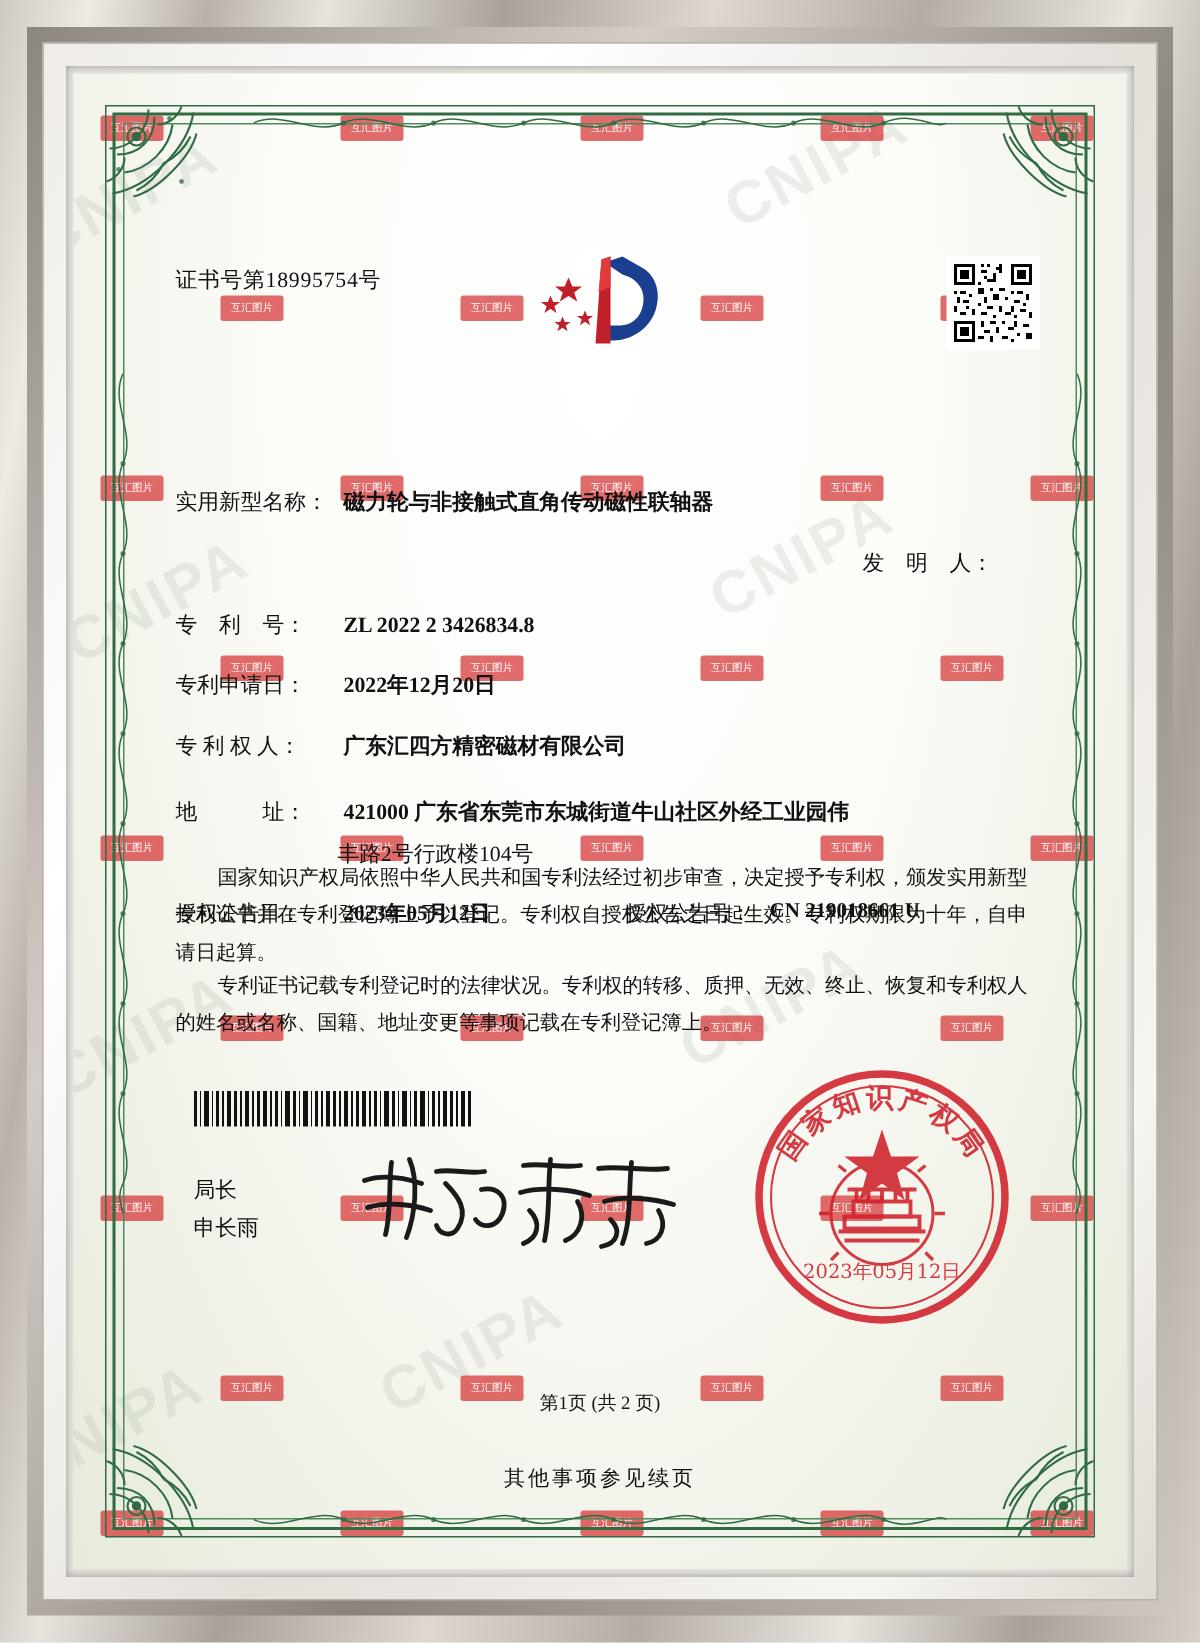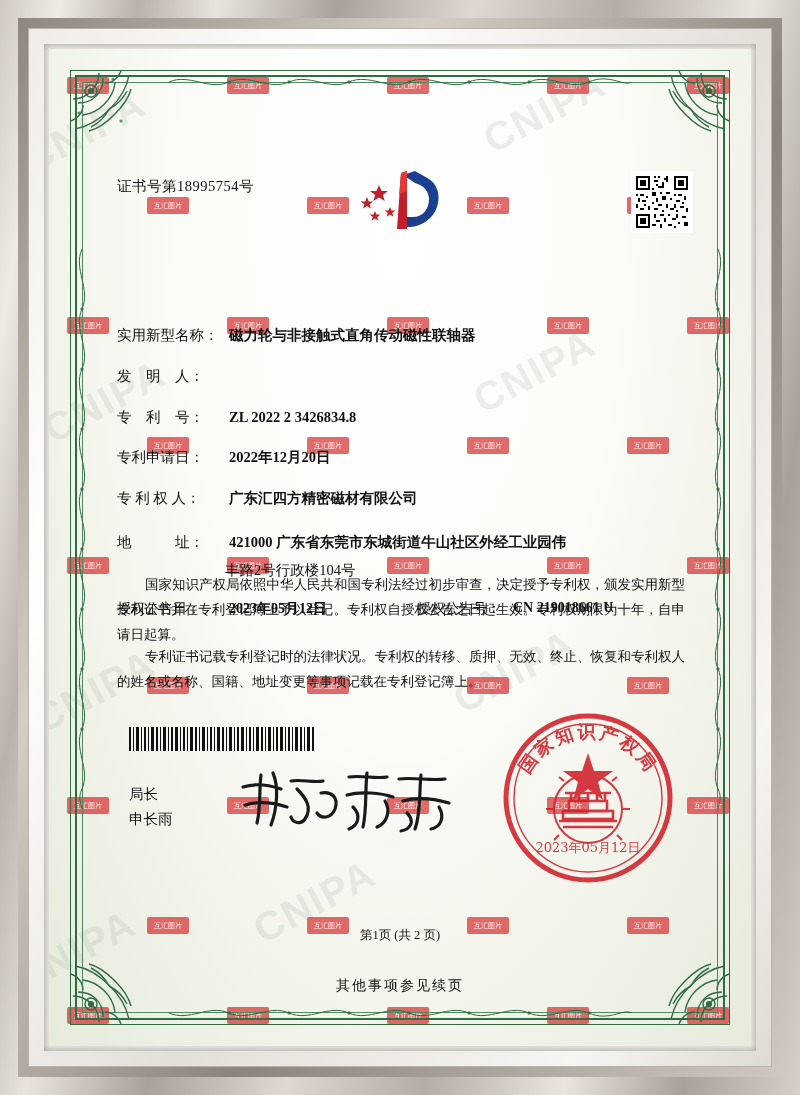--- a/index.html
+++ b/index.html
@@ -175,20 +175,21 @@
     left: 68px; top: 276px;
     width: 570px;
     font-size: 14.5px;
     color: #111;
   }
   .field-row {
     display: flex;
     align-items: flex-start;
     margin-bottom: 19px;
     line-height: 1.5;
+    justify-content: flex-end;
   }
   .field-label {
     flex: 0 0 112px;
     white-space: nowrap;
   }
   .field-value {
     flex: 1 1 auto;
     font-weight: bold;
   }
   .field-row.tight { margin-bottom: 6px; margin-top: 22px; }

